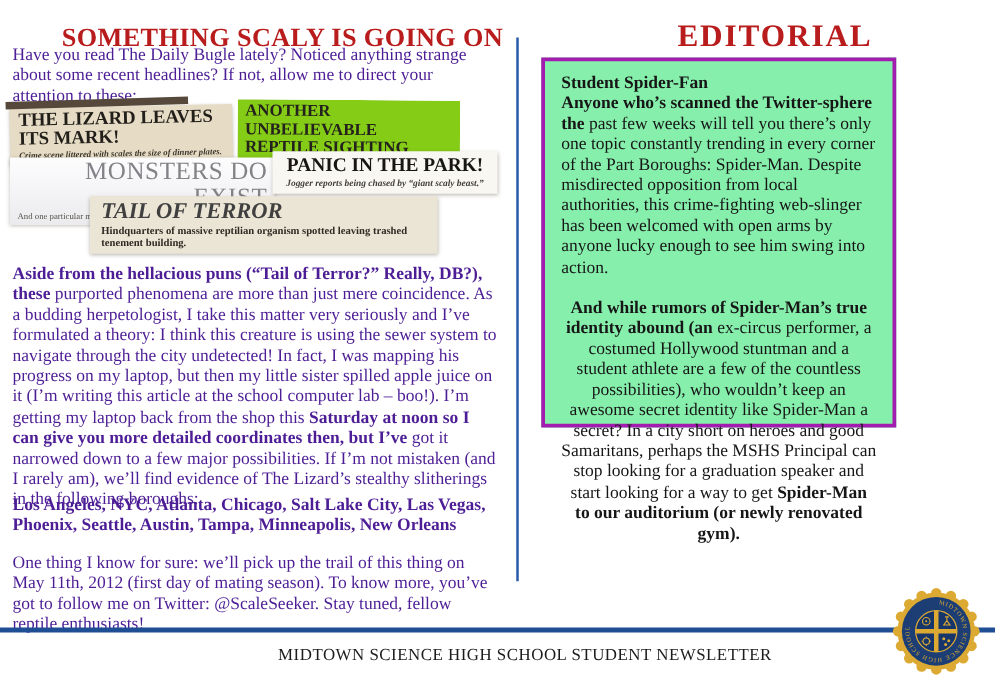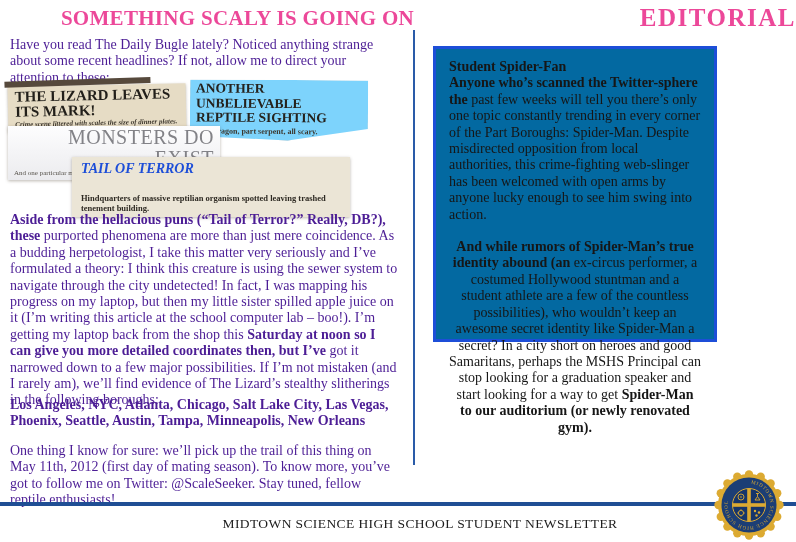--- a/index.html
+++ b/index.html
@@ -4,21 +4,21 @@
 <style>
   html,body{margin:0;padding:0;}
   body{
     width:796px;height:542px;background:#ffffff;
     font-family:"Liberation Serif", serif;
     position:relative;overflow:hidden;color:#111;
   }
   .abs{position:absolute;}
   
   .col-title{
-    color:#ec4899;font-weight:bold;text-align:right;margin:0;
+    color:#b91c1c;font-weight:bold;text-align:center;margin:12px;
   }
   #left-title{left:14px;top:6px;width:400px;font-size:21px;letter-spacing:0.3px;}
   #editorial-title{left:420px;top:4px;width:376px;font-size:25px;letter-spacing:1.5px;}
   
   .body-text{
     font-size:14px;line-height:16.4px;margin:0;color:#4c1d95;
   }
   #intro{left:10px;top:37px;width:388px;}
   #aside-para{left:10px;top:212px;width:390px;}
   #cities{left:10px;top:397px;width:390px;font-weight:bold;}
@@ -36,49 +36,49 @@
     background:#e6dcc5;transform:rotate(-1.2deg);
   }
   #clip-lizard::before{
     content:"";position:absolute;left:-3px;top:-6px;width:82%;height:6px;
     background:#56493c;transform:rotate(-0.6deg);
   }
   #clip-lizard h2{font-size:15px;line-height:15px;color:#221f1a;}
   #clip-lizard .sub{font-size:7px;font-style:italic;font-weight:bold;color:#3e382e;margin-top:1px;}
   #clip-another{
     left:190px;top:0;width:178px;padding:2px 6px 5px 6px;
-    background:#7dd3fc;transform:rotate(0.4deg);
+    background:#84cc16;transform:rotate(0.4deg);
     clip-path:polygon(0 0,100% 0,100% 80%,55% 100%,0 93%);
   }
   #clip-another h2{font-size:13.5px;line-height:14.5px;color:#25221d;}
   #clip-another .sub{font-size:8px;font-weight:bold;color:#3c372e;margin-top:1px;}
   #clip-monsters{
     left:8px;top:46px;width:212px;padding:1px 6px 3px 6px;
     background:linear-gradient(#fdfdfe,#ebebee);
   }
   #clip-monsters h2{font-size:20px;line-height:21px;font-weight:normal;color:#828287;letter-spacing:0.5px;text-align:right;}
   #clip-monsters .sub{font-size:7px;color:#56524a;margin-top:0;}
   #clip-panic{
     left:218px;top:41px;width:180px;padding:4px 6px;
     background:#f9f7f1;text-align:center;
   }
   #clip-panic h2{font-size:15.5px;line-height:16px;color:#181613;}
   #clip-panic .sub{font-size:7.5px;font-style:italic;font-weight:bold;color:#43403a;margin-top:1px;}
   #clip-tail{
     left:72px;top:77px;width:278px;padding:2px 9px 4px 9px;
     background:#ebe5d6;
   }
-  #clip-tail h2{font-size:14px;line-height:19px;font-style:italic;color:#1d4ed8;}
-  #clip-tail .sub{font-size:8.5px;font-weight:bold;line-height:10px;color:#2e2a23;margin-top:15px;}
+  #clip-tail h2{font-size:18px;line-height:19px;font-style:italic;color:#404040;}
+  #clip-tail .sub{font-size:8.5px;font-weight:bold;line-height:10px;color:#2e2a23;margin-top:1px;}
   
   #divider{left:413px;top:30px;width:2px;height:435px;background:#2a5ba8;}
   
   #editorial-box{
     left:433px;top:46px;width:284px;height:296px;
-    background:#0369a1;border:3px solid #1d4ed8;
+    background:#86efac;border:3px solid #a21caf;
     box-sizing:border-box;padding:10px 13px;
   }
   #editorial-box p{font-size:14px;line-height:16.4px;margin:0;color:#161616;}
   #editorial-box .para-gap{margin-top:16px;text-align:center;}
   .ed-heading{font-weight:bold;}
   
   #footer-line{left:0;top:502px;width:796px;height:4px;background:#1f4e94;}
   #footer-text{
     left:16px;top:510px;width:796px;text-align:center;
     font-size:13.5px;letter-spacing:0.4px;color:#1c1c1c;margin:6px;
@@ -99,20 +99,24 @@
       <h2>THE LIZARD LEAVES ITS MARK!</h2>
       <div class="sub">Crime scene littered with scales the size of dinner plates.</div>
     </div>
     <div id="clip-another" class="clip">
       <h2>ANOTHER UNBELIEVABLE REPTILE SIGHTING</h2>
       <div class="sub">Part dragon, part serpent, all scary.</div>
     </div>
     <div id="clip-monsters" class="clip">
       <h2>MONSTERS DO EXIST</h2>
       <div class="sub">And one particular menace is terrorizing NYC in all of its green glory</div>
+    </div>
+    <div id="clip-panic" class="clip">
+      <h2>PANIC IN THE PARK!</h2>
+      <div class="sub">Jogger reports being chased by “giant scaly beast.”</div>
     </div>
     <div id="clip-tail" class="clip">
       <h2>TAIL OF TERROR</h2>
       <div class="sub">Hindquarters of massive reptilian organism spotted leaving trashed tenement building.</div>
     </div>
   </div>
 
   <p id="aside-para" class="abs body-text">
     <span class="b">Aside from the hellacious puns (“Tail of Terror?” Really, DB?), these</span><span> purported phenomena are more than just mere coincidence.  As a budding herpetologist, I take this matter very seriously and I’ve formulated a theory: I think this creature is using the sewer system to navigate through the city undetected!  In fact, I was mapping his progress on my laptop, but then my little sister spilled apple juice on it (I’m writing this article at the school computer lab – boo!). I’m getting my laptop back from the shop this </span><span class="b">Saturday at noon so I can give you more detailed coordinates then, but I’ve</span><span> got it narrowed down to a few major possibilities. If I’m not mistaken (and I rarely am), we’ll find evidence of The Lizard’s stealthy slitherings in the following boroughs:</span>
   </p>

